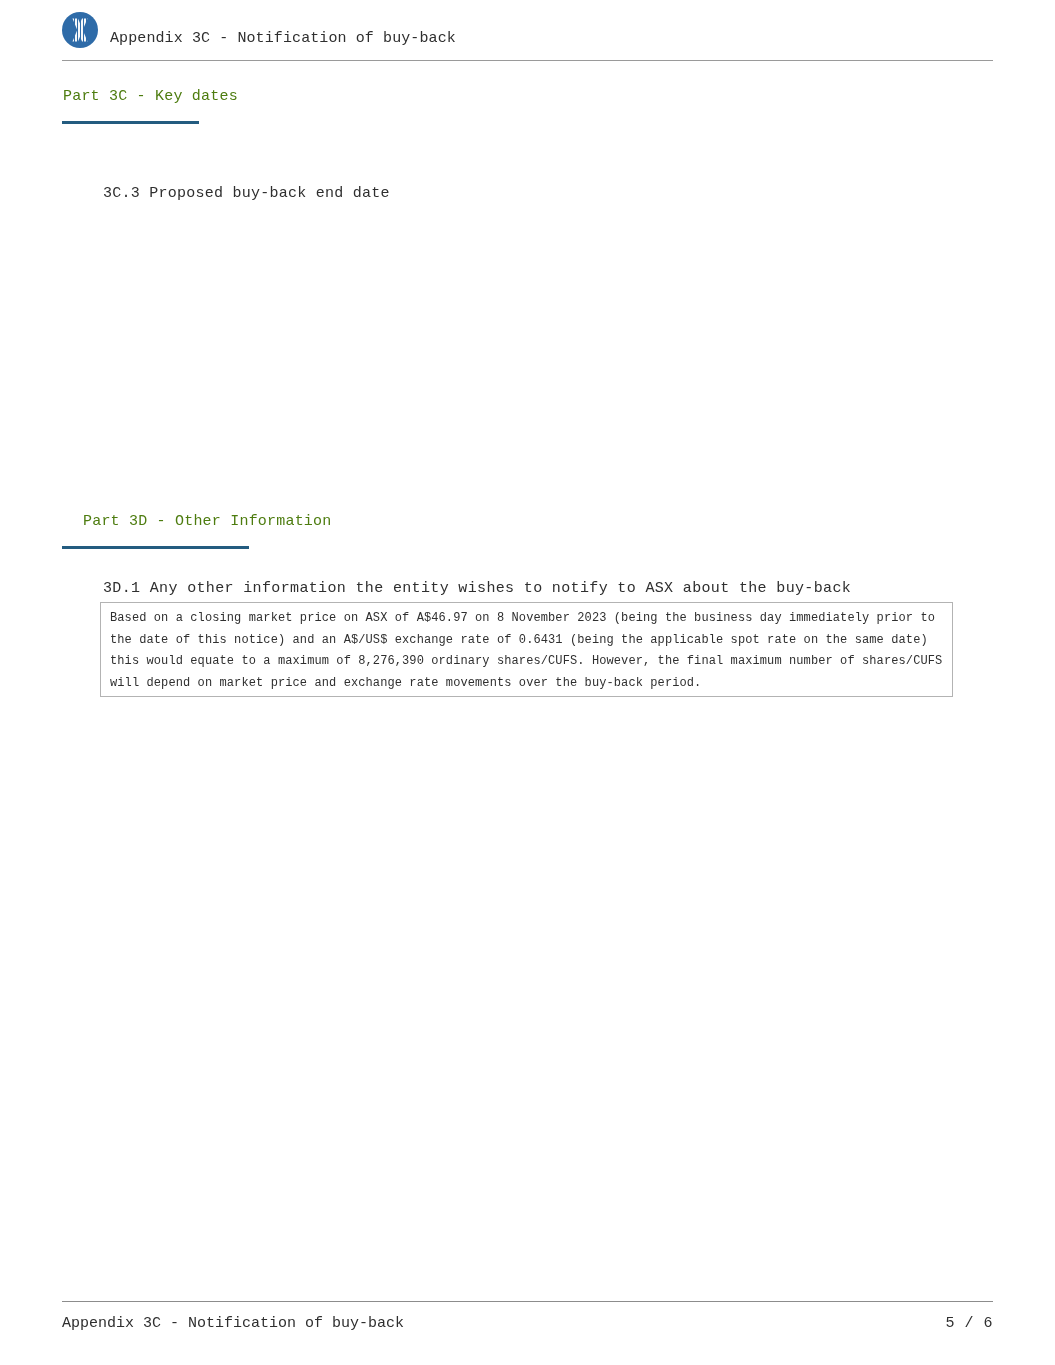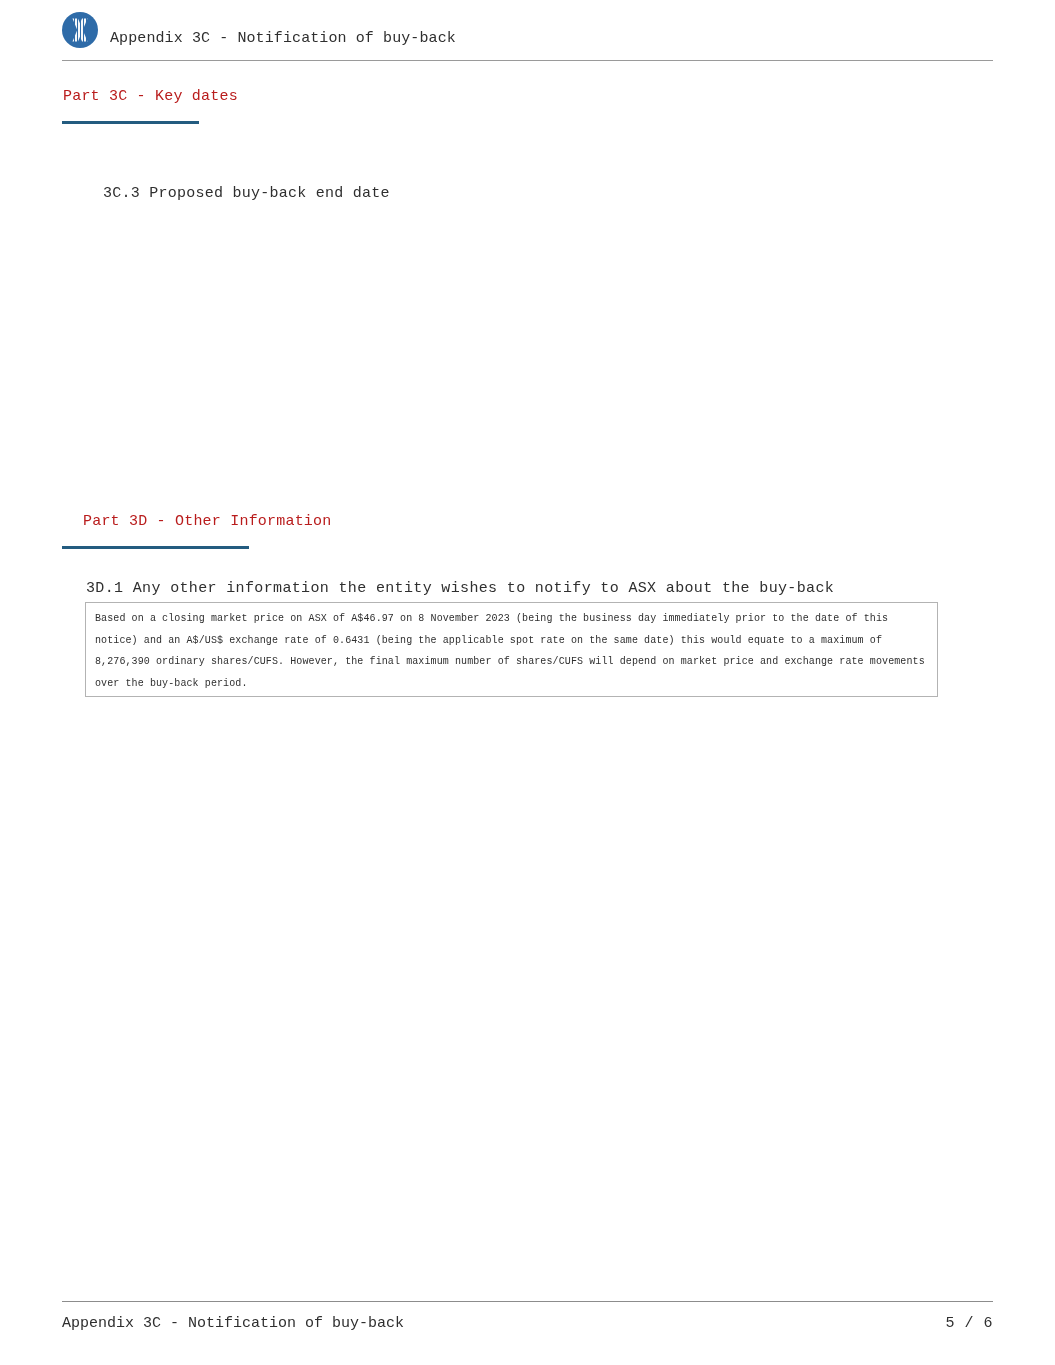--- a/index.html
+++ b/index.html
@@ -36,21 +36,21 @@
     padding-bottom: 1px;
     color: #2f2f2f;
     letter-spacing: 0.1px;
   }
 
   
   .section-heading {
     position: absolute;
     left: 63px;
     font-size: 15px;
-    color: #b91c1c;
+    color: #4d7c0f;
     letter-spacing: 0.2px;
   }
   .section-rule {
     position: absolute;
     left: 62px;
     height: 3px;
     background: #235c80;
   }
 
   
@@ -61,35 +61,35 @@
     font-size: 15px;
     line-height: 26px;
     color: #2f2f2f;
     letter-spacing: 0.25px;
   }
   .field-group-2 { margin-top: 18px; text-align: right; }
 
   
   .question-label {
     position: absolute;
-    left: 86px;
+    left: 103px;
     top: 580px;
     font-size: 15px;
     color: #2f2f2f;
     letter-spacing: 0.35px;
   }
   .answer-box {
     position: absolute;
-    left: 85px;
+    left: 100px;
     top: 602px;
     width: 853px;
     height: 95px;
     border: 1px solid #b3b3b3;
     padding: 5px 9px;
-    font-size: 10px;
+    font-size: 12px;
     line-height: 21.5px;
     color: #2f2f2f;
     letter-spacing: 0.1px;
   }
 
   
   .footer {
     position: absolute;
     left: 62px;
     right: 62px;

